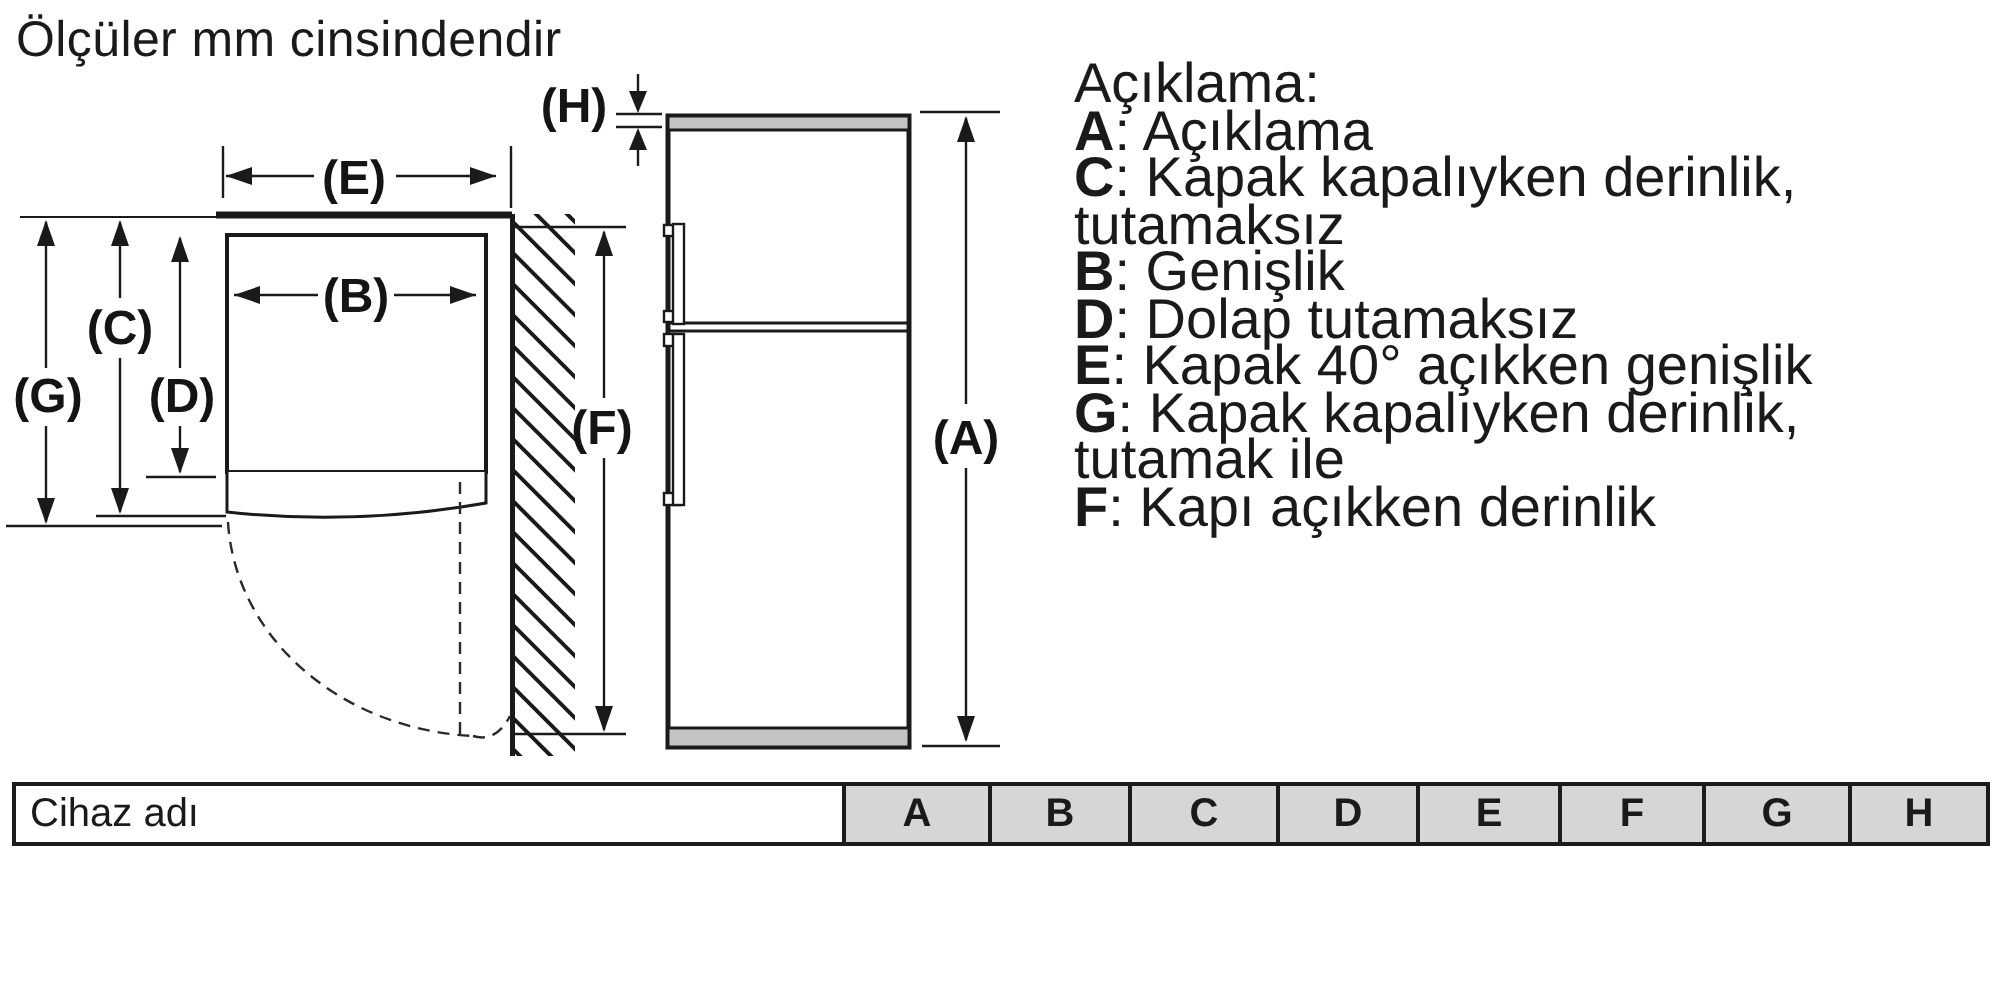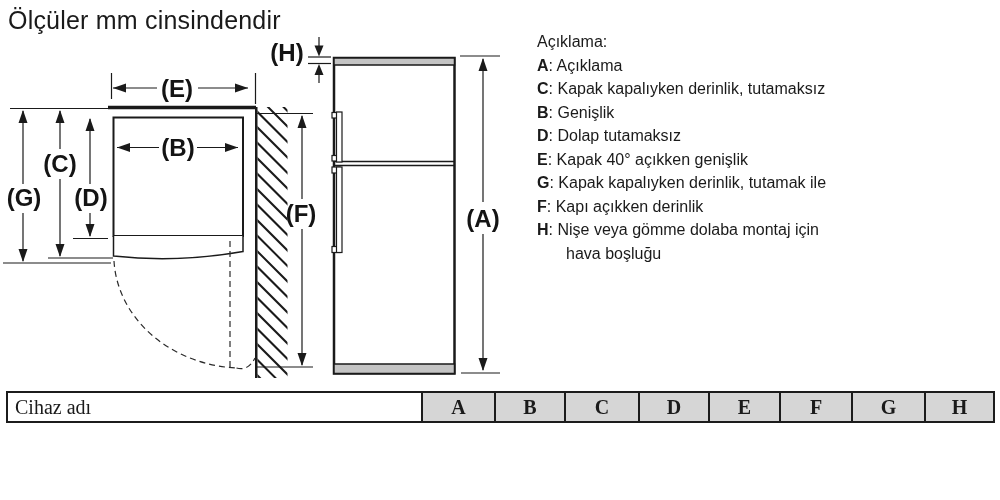--- a/index.html
+++ b/index.html
@@ -7,32 +7,32 @@
     width:1000px;height:500px;position:relative;overflow:hidden;
     background:#ffffff;color:#1a1a1a;
     font-family:"Liberation Sans",sans-serif;
   }
   .title{position:absolute;left:8px;top:6px;font-size:25px;letter-spacing:.2px}
   svg.diagram{position:absolute;left:0;top:0}
   svg.diagram text{
     font-family:"Liberation Sans",sans-serif;
     font-weight:bold;font-size:24px;fill:#141414;text-anchor:middle;
   }
-  .legend{position:absolute;left:537px;top:30px;width:432px;font-size:16px;line-height:23.5px}
+  .legend{position:absolute;left:537px;top:30px;width:432px;font-size:28px;line-height:23.5px}
   .legend .legend-title{font-weight:normal}
   .legend b{font-weight:bold}
   .legend .sep{white-space:pre}
   .legend .cont{padding-left:29px}
   table.dims{
     position:absolute;left:6px;top:391px;border-collapse:collapse;
     font-size:20px;table-layout:fixed;
   }
   table.dims th,table.dims td{
     border:2px solid #1c1c1c;padding:0;text-align:center;
-    font-weight:normal;overflow:hidden;white-space:nowrap;font-family:Liberation Serif, serif;
+    font-weight:normal;overflow:hidden;white-space:nowrap;
   }
   table.dims th{height:28px}
   table.dims td{height:30px}
   table.dims th.dim{background:#d6d6d6;font-weight:bold}
   table.dims .name{text-align:left;padding-left:7px}
 </style>
 </head>
 <body>
 
 <div class="title">Ölçüler mm cinsindendir</div>
@@ -163,22 +163,20 @@
 
 <div class="legend">
   <div class="legend-title">Açıklama:</div>
   <div class="legend-item"><b>A</b><span class="sep">: </span><span>Açıklama</span></div>
   <div class="legend-item"><b>C</b><span class="sep">: </span><span>Kapak kapalıyken derinlik, tutamaksız</span></div>
   <div class="legend-item"><b>B</b><span class="sep">: </span><span>Genişlik</span></div>
   <div class="legend-item"><b>D</b><span class="sep">: </span><span>Dolap tutamaksız</span></div>
   <div class="legend-item"><b>E</b><span class="sep">: </span><span>Kapak 40° açıkken genişlik</span></div>
   <div class="legend-item"><b>G</b><span class="sep">: </span><span>Kapak kapalıyken derinlik, tutamak ile</span></div>
   <div class="legend-item"><b>F</b><span class="sep">: </span><span>Kapı açıkken derinlik</span></div>
-  <div class="legend-item"><b>H</b><span class="sep">: </span><span>Nişe veya gömme dolaba montaj için</span></div>
-  <div class="legend-item cont"><span>hava boşluğu</span></div>
 </div>
 
 <table class="dims">
   <colgroup>
     <col style="width:415px">
       <col style="width:73px">
       <col style="width:70px">
       <col style="width:74px">
     <col style="width:70px">
       <col style="width:71px">

